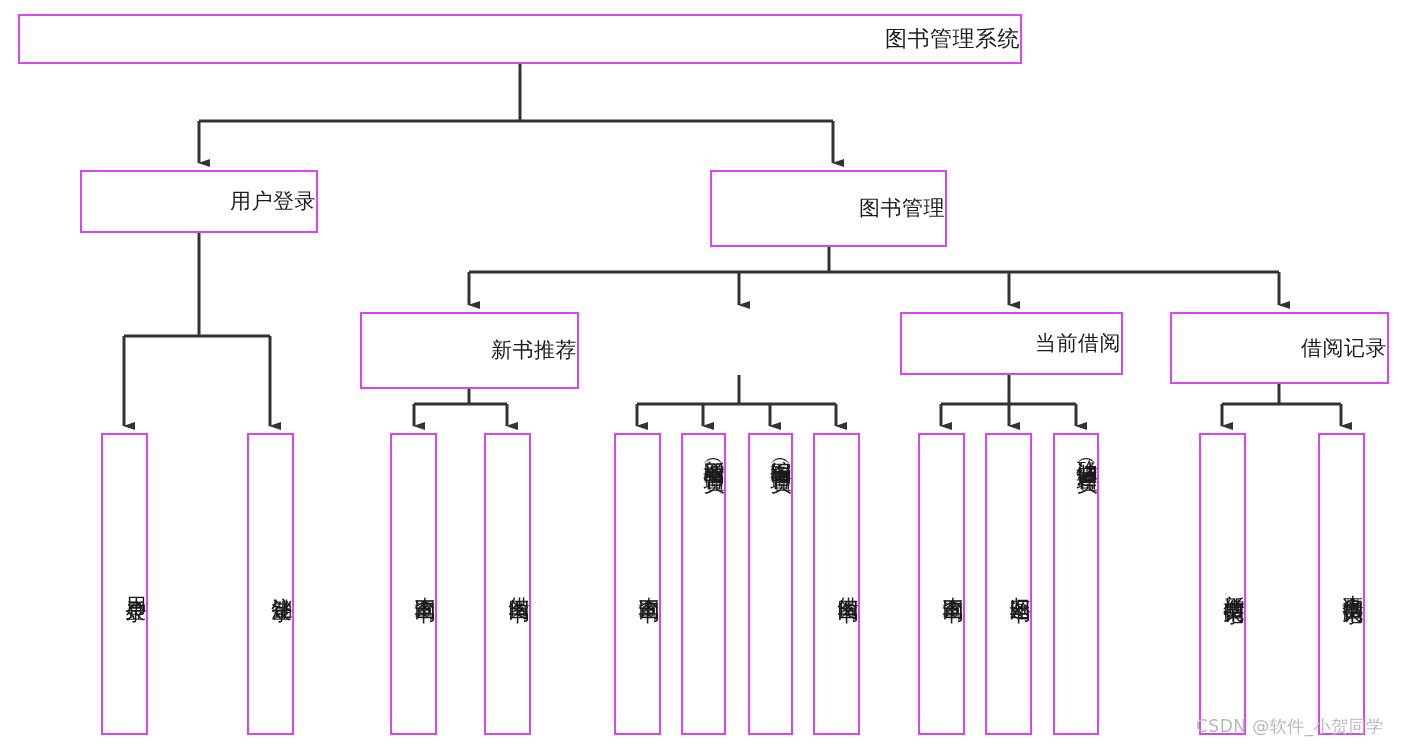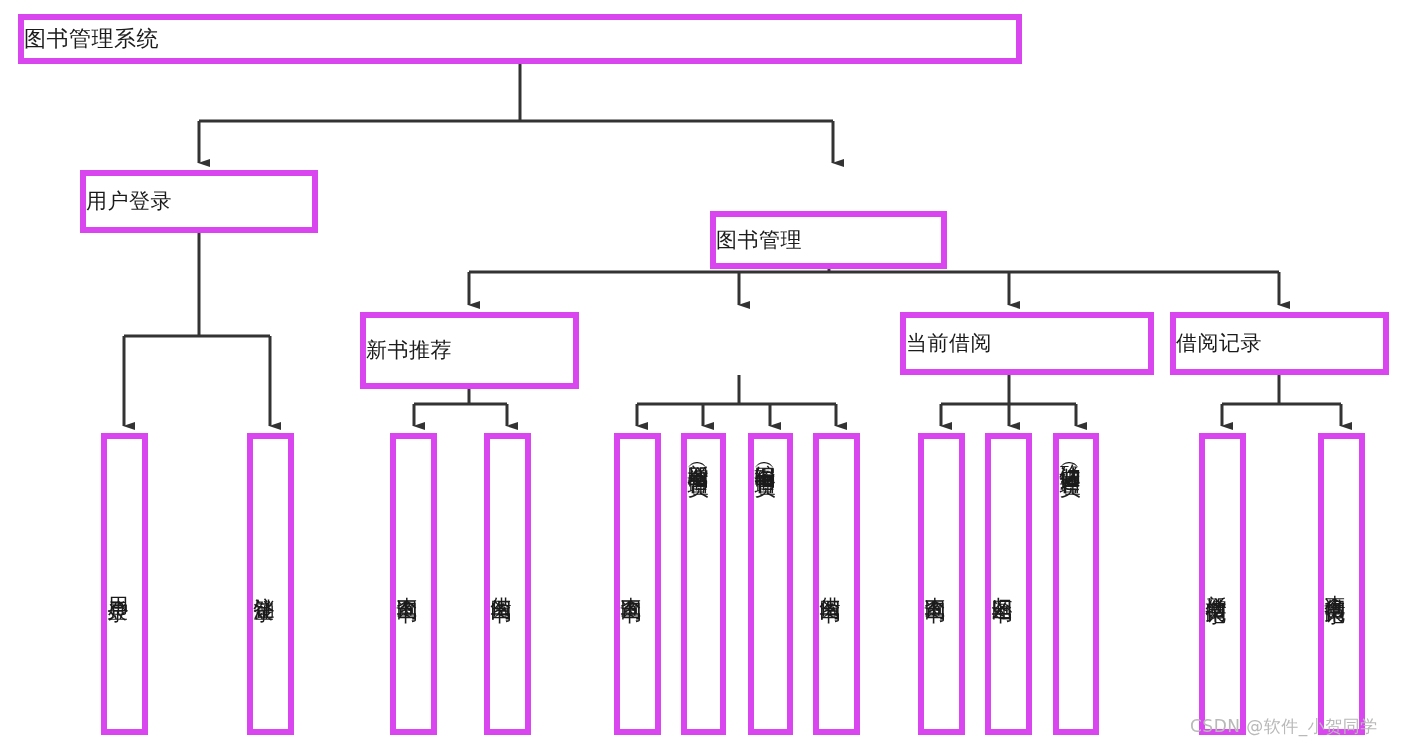--- a/index.html
+++ b/index.html
@@ -22,24 +22,24 @@
     left: 0;
     top: 0;
     width: 1405px;
     height: 747px;
     pointer-events: none;
   }
   .node {
     position: absolute;
     box-sizing: border-box;
     background: #ffffff;
-    border: 6px solid #d946ef;
+    border: 2px solid #d946ef;
     display: flex;
     align-items: center;
-    justify-content: flex-start;
+    justify-content: flex-end;
     color: #1b1b1b;
     z-index: 3;
   }
   .node .lbl {
     display: block;
     text-align: center;
     line-height: 1.18;
     letter-spacing: 0.5px;
   }
   .node.horiz .lbl {
@@ -62,20 +62,21 @@
     padding-top: 0;
   }
   #root-node .lbl { font-size: 22px; }
   .watermark {
     position: absolute;
     font-size: 17px;
     color: #b9b9b9;
     white-space: nowrap;
     z-index: 9;
     letter-spacing: 0.5px;
+    margin-left: 6px;
   }
 </style>
 </head>
 <body>
 
 <div id="canvas">
 
   <svg class="wires" viewBox="0 0 1405 747" xmlns="http://www.w3.org/2000/svg">
     <defs>
       <marker id="ah" markerWidth="10" markerHeight="12" refX="4" refY="11" orient="auto" markerUnits="userSpaceOnUse">
@@ -126,31 +127,31 @@
     </g>
   </svg>
 
   <div class="node horiz" id="root-node" style="left:18px; top:14px; width:1004px; height:50px;">
     <span class="lbl">图书管理系统</span>
   </div>
 
   <div class="node horiz" style="left:80px; top:170px; width:238px; height:63px;">
     <span class="lbl">用户登录</span>
   </div>
-  <div class="node horiz" style="left:710px; top:170px; width:237px; height:58px;margin-top:41px;">
+  <div class="node horiz" style="left:710px; top:170px; width:237px; height:77px;">
     <span class="lbl">图书管理</span>
   </div>
 
   <div class="node horiz" style="left:360px; top:312px; width:219px; height:77px;">
     <span class="lbl">新书推荐</span>
   </div>
-  <div class="node horiz" style="left:900px; top:312px; width:254px; height:63px;">
+  <div class="node horiz" style="left:900px; top:312px; width:223px; height:63px;">
     <span class="lbl">当前借阅</span>
   </div>
-  <div class="node horiz" style="left:1170px; top:312px; width:219px; height:63px;">
+  <div class="node horiz" style="left:1170px; top:312px; width:219px; height:72px;">
     <span class="lbl">借阅记录</span>
   </div>
 
   <div class="node vert centered" style="left:101px; top:433px; width:47px; height:302px;">
     <span class="lbl">用户登录</span>
   </div>
   <div class="node vert centered" style="left:247px; top:433px; width:47px; height:302px;">
     <span class="lbl">注销登录</span>
   </div>
 

